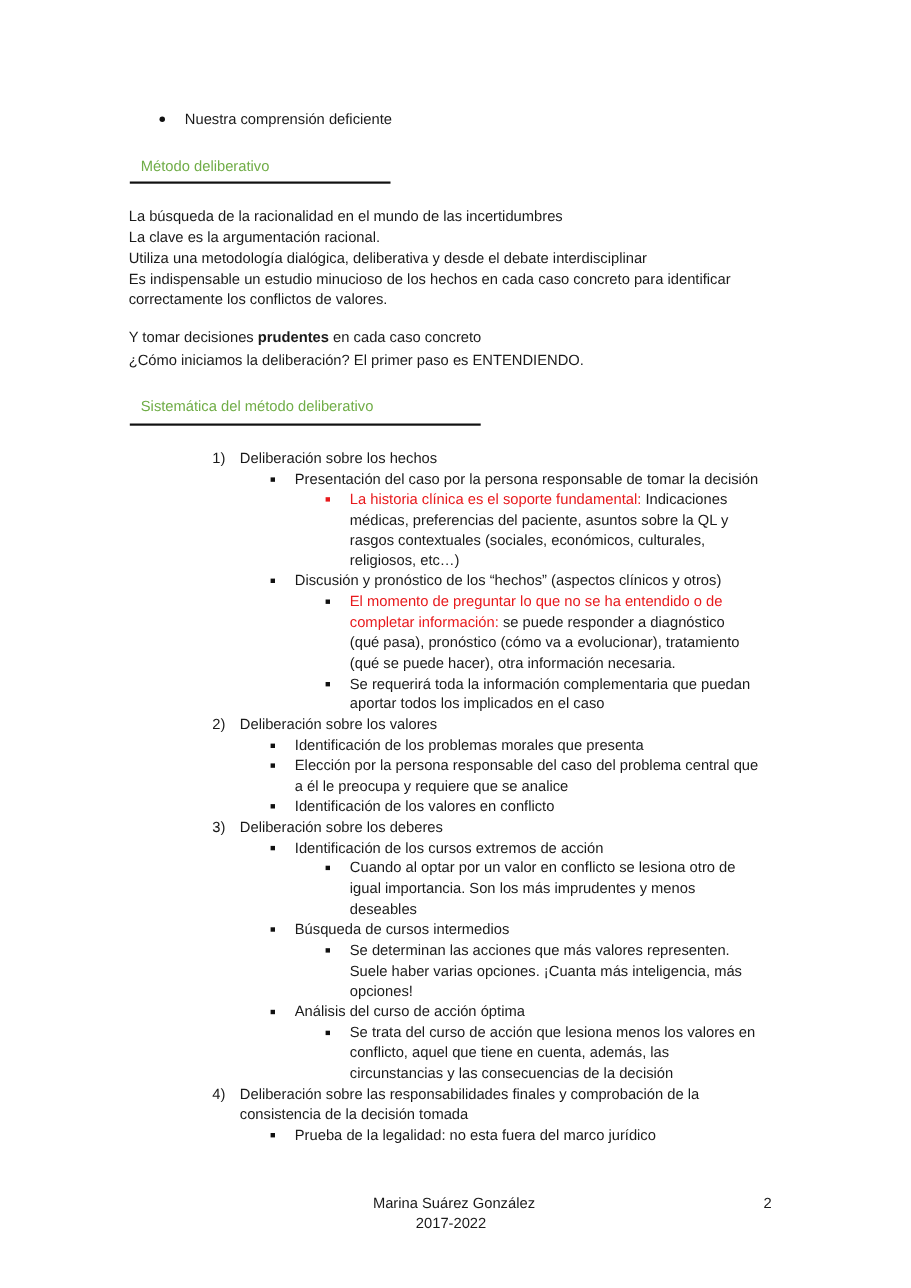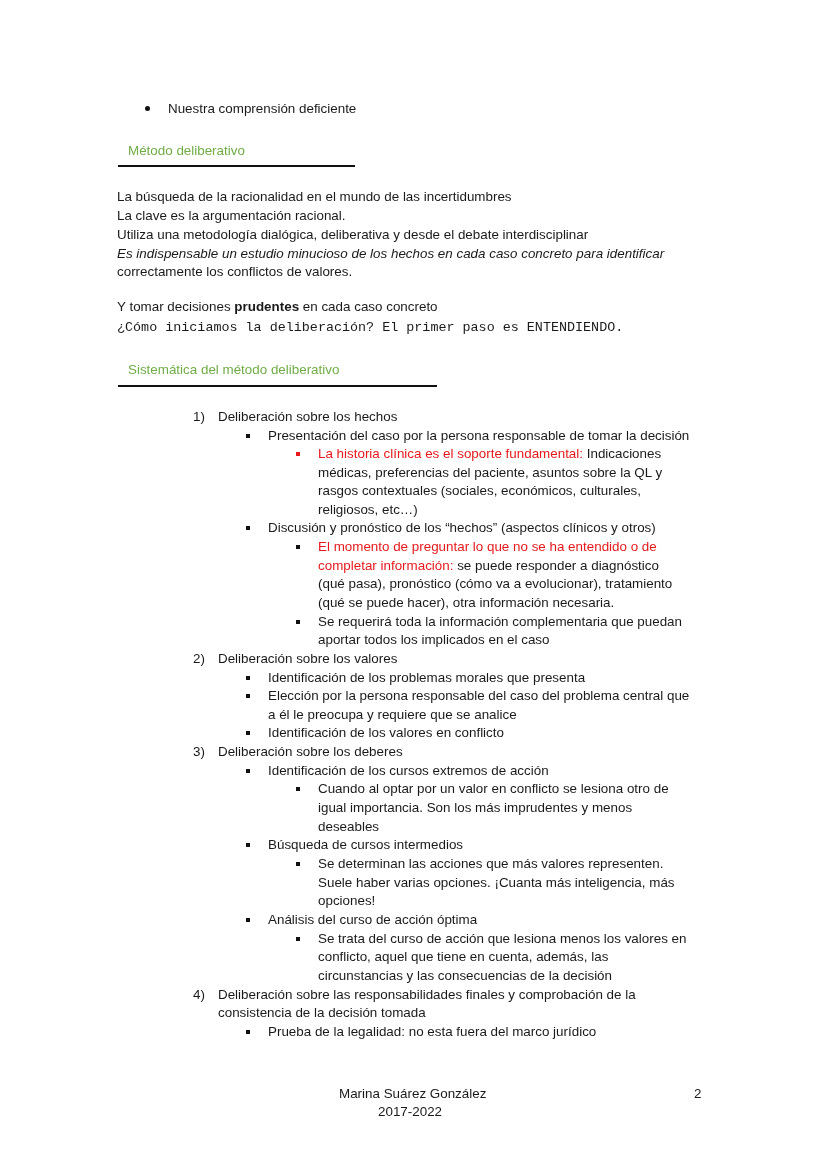--- a/index.html
+++ b/index.html
@@ -22,25 +22,25 @@
 
 <span class="dot" style="left:145px;top:106px;"></span>
 <span class="ln" style="left:168px;top:100px;">Nuestra comprensión deficiente</span>
 
 <span class="heading" style="left:128px;top:142px;">Método deliberativo</span>
 <div class="rule" style="left:118px;top:165px;width:237px;"></div>
 
 <span class="ln" style="left:117px;top:188px;">La búsqueda de la racionalidad en el mundo de las incertidumbres</span>
 <span class="ln" style="left:117px;top:207px;">La clave es la argumentación racional.</span>
 <span class="ln" style="left:117px;top:226px;">Utiliza una metodología dialógica, deliberativa y desde el debate interdisciplinar</span>
-<span class="ln" style="left:117px;top:245px;font-style:italic;">Es indispensable un estudio minucioso de los hechos en cada caso concreto para identificar</span>
+<span class="ln" style="left:117px;top:245px;">Es indispensable un estudio minucioso de los hechos en cada caso concreto para identificar</span>
 <span class="ln" style="left:117px;top:263px;">correctamente los conflictos de valores.</span>
 <span class="ln" style="left:117px;top:298px;"><span>Y tomar decisiones </span><b>prudentes</b><span> en cada caso concreto</span></span>
 
-<span class="ln" style="left:117px;top:319px;font-family:Liberation Mono, monospace;">¿Cómo iniciamos la deliberación? El primer paso es ENTENDIENDO.</span>
+<span class="ln" style="left:117px;top:319px;">¿Cómo iniciamos la deliberación? El primer paso es ENTENDIENDO.</span>
 
 <span class="heading" style="left:128px;top:361px;">Sistemática del método deliberativo</span>
 <div class="rule" style="left:118px;top:385px;width:319px;"></div>
 
 <span class="ln" style="left:193px;top:408px;">1)</span>
 <span class="ln" style="left:218px;top:408px;">Deliberación sobre los hechos</span>
 
 <span class="sq" style="left:246px;top:434px;"></span>
 <span class="ln" style="left:268px;top:427px;">Presentación del caso por la persona responsable de tomar la decisión</span>
 

